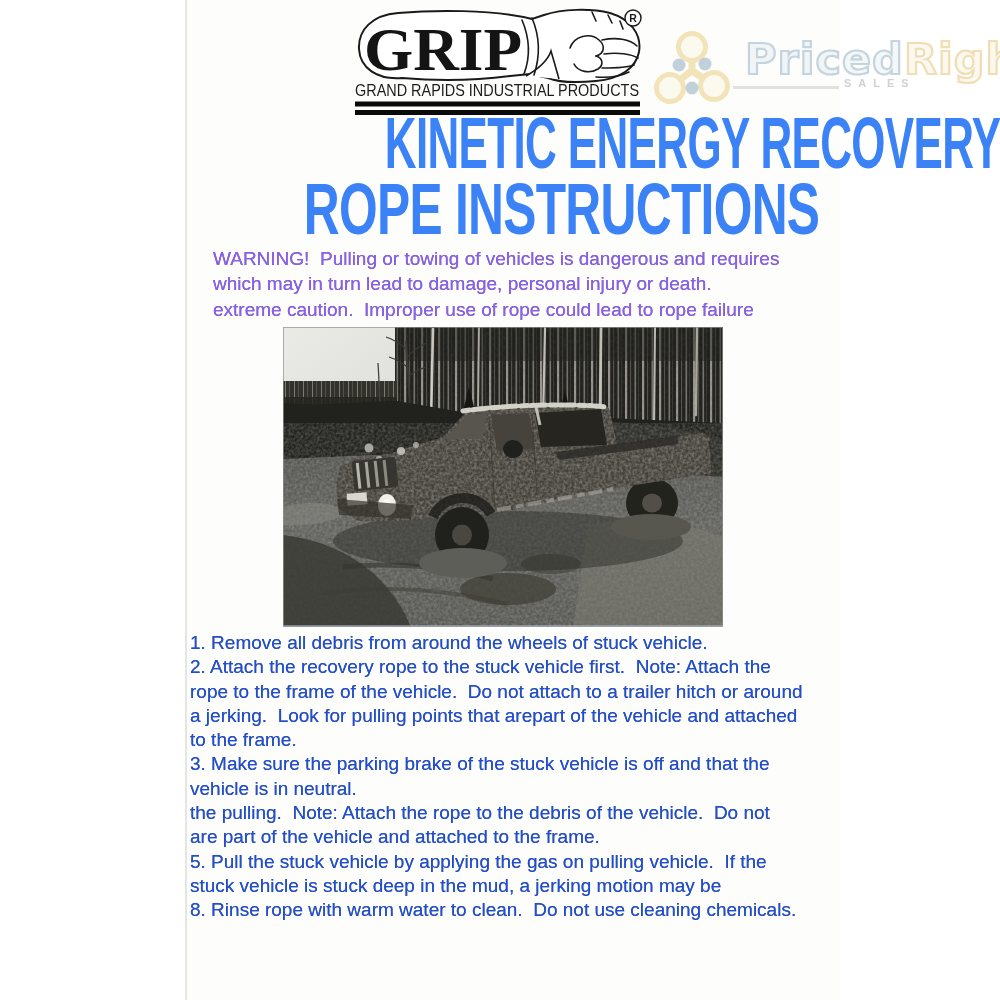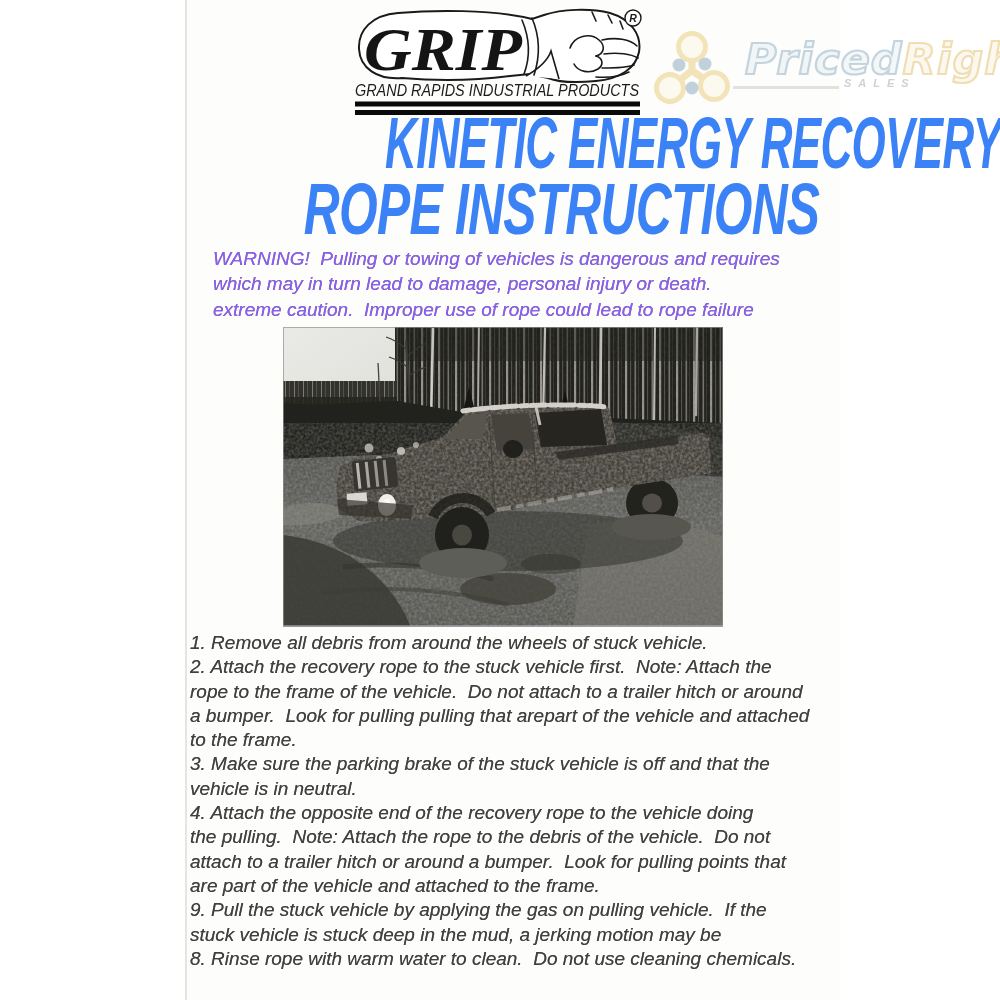--- a/index.html
+++ b/index.html
@@ -1,18 +1,18 @@
 <!DOCTYPE html>
 <html><head>
 <meta charset="utf-8">
 <style>
   html,body{margin:0;padding:0;}
   body{width:1000px;height:1000px;overflow:hidden;background:#ffffff;
        font-family:"Liberation Sans",sans-serif;}
-  #screen{position:relative;width:1000px;height:772px;background:#ffffff;font-style:italic;}
+  #screen{position:relative;width:1000px;height:772px;background:#ffffff;}
 
   
   .paper{position:absolute;left:185px;top:0;width:653px;height:1000px;
          background:#fdfdfb;border-left:2px solid #e5e5e2;}
 
   
   .grip-logo{position:absolute;left:352px;top:6px;width:292px;height:112px;}
 
   
   .watermark{position:absolute;left:653px;top:22px;width:345px;height:102px;opacity:.95;}
@@ -35,21 +35,21 @@
 
   
   .warning{position:absolute;left:213px;top:246px;color:#8b5cf6;}
   .w-line{white-space:pre;font-size:19px;line-height:25.4px;
           text-shadow:0 0 .5px rgba(70,70,70,.8);}
 
   
   .photo{position:absolute;left:283px;top:327px;width:440px;height:300px;display:block;}
 
   
-  .instructions{position:absolute;left:190px;top:631px;color:#404040;}
+  .instructions{position:absolute;left:190px;top:631px;color:#1d4ed8;}
   .i-line{white-space:pre;font-size:19px;line-height:24.3px;
           text-shadow:0 0 .5px rgba(70,70,70,.8);}
 </style>
 </head>
 <body>
 
 <div id="screen">
 
   <div class="paper"></div>
 
@@ -249,26 +249,24 @@
     </g>
 
     <rect x="0.5" y="0.5" width="439" height="299" fill="none" stroke="#90908c" stroke-width="1" opacity="0.7"></rect>
     <line x1="0" y1="299" x2="440" y2="299" stroke="#aab2bc" stroke-width="2" opacity=".6"></line>
   </svg>
 
   <div class="instructions">
     <div class="i-line">1. Remove all debris from around the wheels of stuck vehicle.</div>
     <div class="i-line">2. Attach the recovery rope to the stuck vehicle first.  Note: Attach the</div>
     <div class="i-line">rope to the frame of the vehicle.  Do not attach to a trailer hitch or around</div>
-    <div class="i-line">a bumper.  Look for pulling pulling that arepart of the vehicle and attached</div>
+    <div class="i-line">a jerking.  Look for pulling points that arepart of the vehicle and attached</div>
     <div class="i-line">to the frame.</div>
     <div class="i-line">3. Make sure the parking brake of the stuck vehicle is off and that the</div>
     <div class="i-line">vehicle is in neutral.</div>
-    <div class="i-line">4. Attach the opposite end of the recovery rope to the vehicle doing</div>
     <div class="i-line">the pulling.  Note: Attach the rope to the debris of the vehicle.  Do not</div>
-    <div class="i-line">attach to a trailer hitch or around a bumper.  Look for pulling points that</div>
     <div class="i-line">are part of the vehicle and attached to the frame.</div>
-    <div class="i-line">9. Pull the stuck vehicle by applying the gas on pulling vehicle.  If the</div>
+    <div class="i-line">5. Pull the stuck vehicle by applying the gas on pulling vehicle.  If the</div>
     <div class="i-line">stuck vehicle is stuck deep in the mud, a jerking motion may be</div>
     <div class="i-line">8. Rinse rope with warm water to clean.  Do not use cleaning chemicals.</div>
   </div>
 
 </div>
 
 </body></html>

